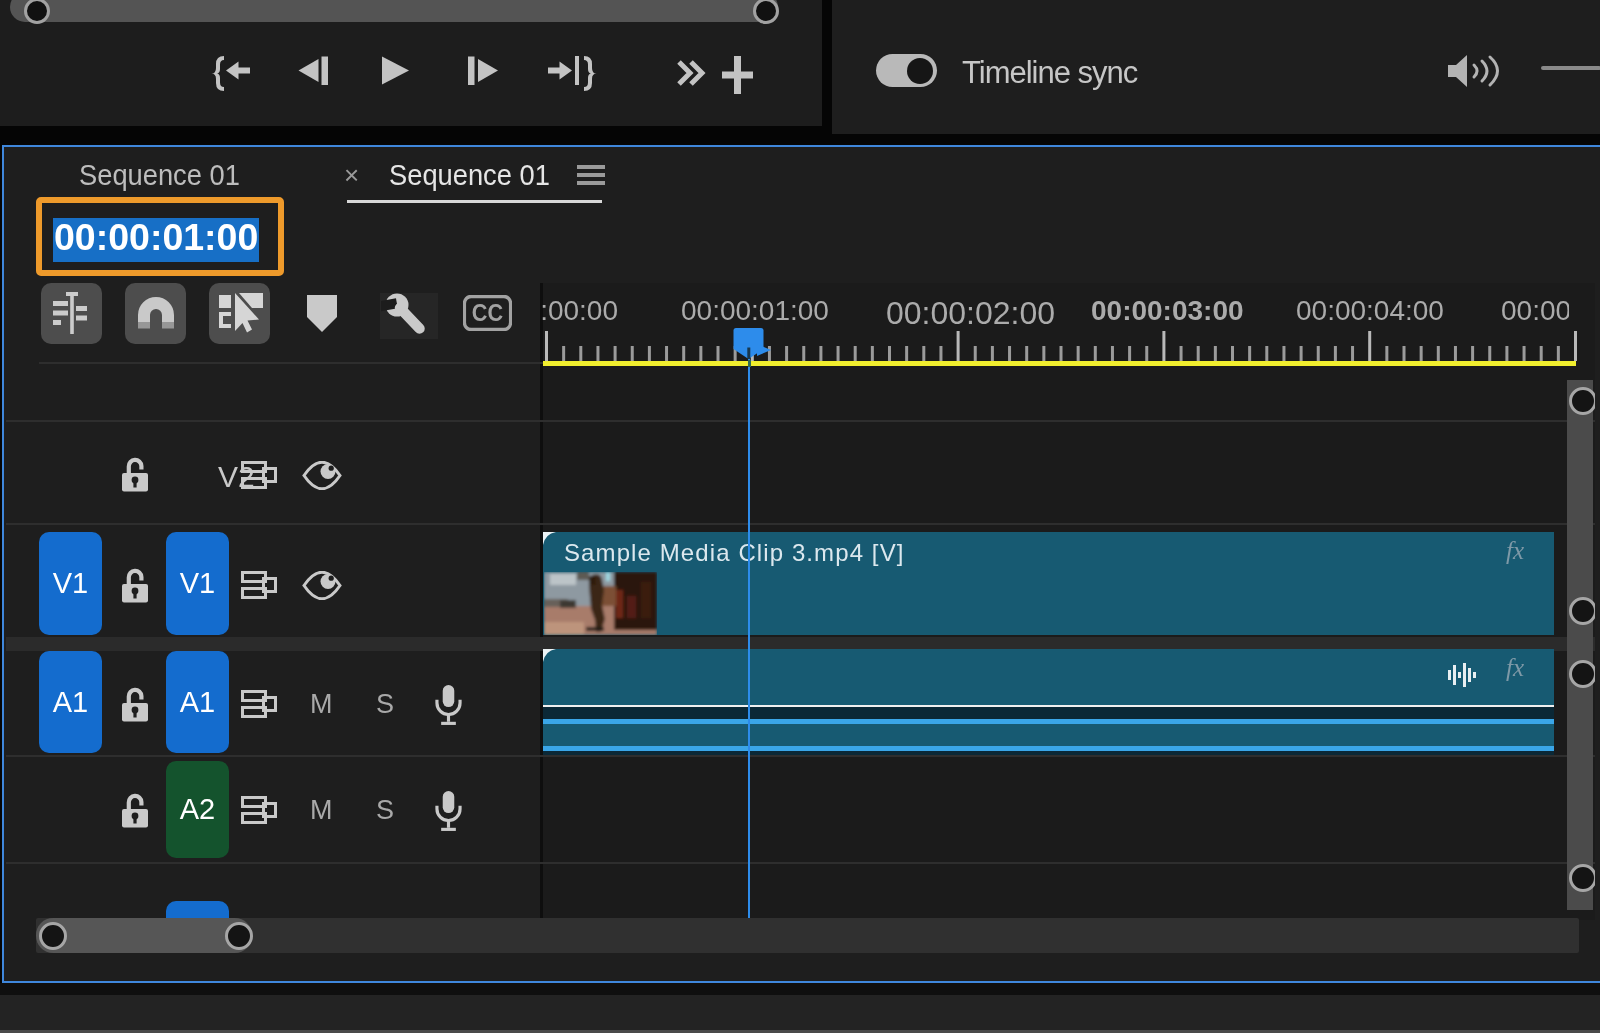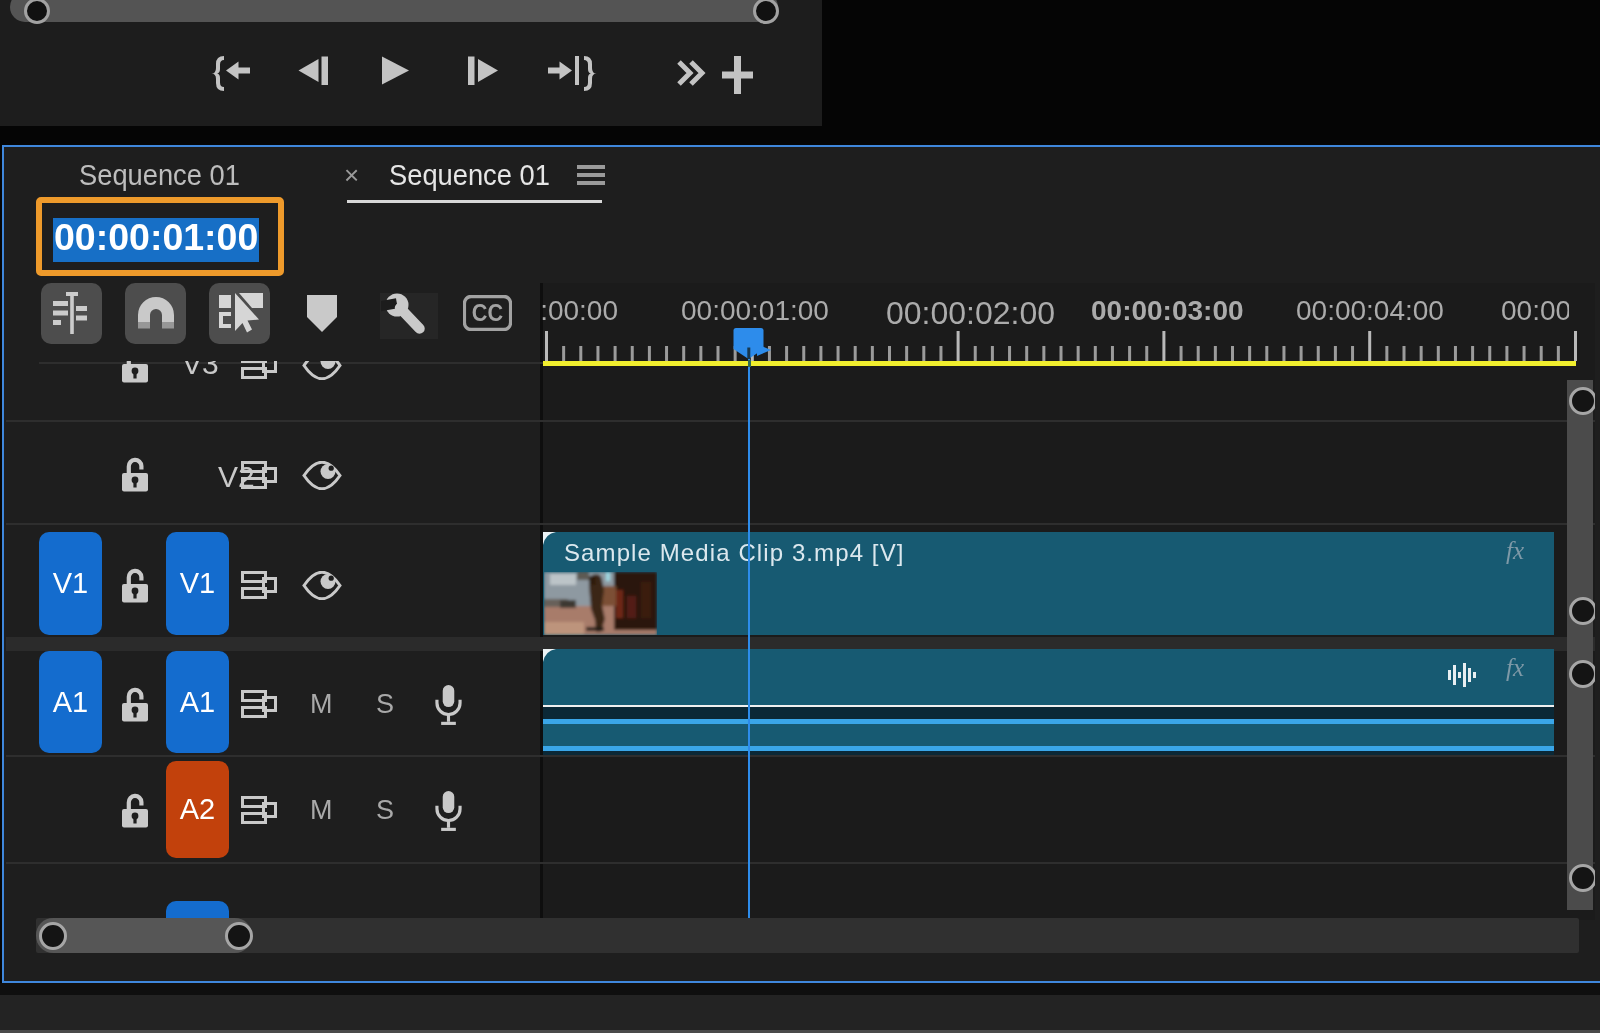--- a/index.html
+++ b/index.html
@@ -50,20 +50,32 @@
         <path d="M15 10 L26 21 L15 32"></path>
       </g>
 
       <g fill="#c3c3c3" transform="translate(518,0)">
         <rect x="11" y="4" width="7" height="38"></rect>
         <rect x="-1" y="19.5" width="31" height="7"></rect>
       </g>
     </svg>
   </div>
 
+  <div class="abs" style="left:832px;top:0;width:768px;height:134px;background:#1e1e1e;">
+
+    <div class="abs" style="left:44px;top:54px;width:61px;height:33px;background:#b9b9b9;border-radius:17px;"></div>
+    <div class="abs" style="left:75px;top:58px;width:26px;height:26px;background:#161616;border-radius:50%;"></div>
+    <div class="abs" style="left:130px;top:55px;font-size:31px;letter-spacing:-1px;color:#c6c6c6;">Timeline sync</div>
+
+    <svg class="abs" style="left:614px;top:52px;" width="62" height="38" viewBox="0 0 62 38">
+      <path d="M2 13 h8 l11 -10 v32 l-11 -10 h-8 z" fill="#b3b3b3"></path>
+      <path d="M28 13 q6 6 0 12 M36 9 q10 10 0 20 M44 5 q15 13.5 0 28" stroke="#b3b3b3" stroke-width="3" fill="none" stroke-linecap="round"></path>
+    </svg>
+    <div class="abs" style="left:709px;top:66px;width:60px;height:4px;background:#8a8a8a;border-radius:2px;"></div>
+  </div>
 
   <div class="abs" style="left:822px;top:0;width:10px;height:134px;background:#050505;"></div>
   <div class="abs" style="left:0;top:126px;width:832px;height:19px;background:#050505;"></div>
   <div class="abs" style="left:832px;top:134px;width:768px;height:11px;background:#050505;"></div>
 
   <div class="abs" id="tlpanel" style="left:2px;top:145px;width:1600px;height:838px;background:#1e1e1e;border:2.5px solid #3f87dc;border-right:none;box-sizing:border-box;overflow:hidden;">
    <div class="abs" style="left:0;top:0;width:1591px;height:833px;overflow:hidden;">
 
     <div class="abs" style="left:75px;top:11px;font-size:30px;color:#bdbdbd;transform:scaleX(0.91);transform-origin:0 0;">Sequence 01</div>
     <div class="abs" style="left:340px;top:13px;font-size:26px;color:#9a9a9a;">×</div>
@@ -214,42 +226,20 @@
     <div class="abs" style="left:2px;top:273px;width:1589px;height:2px;background:#2e2e2e;"></div>
 
     <div class="abs" style="left:2px;top:376px;width:1589px;height:2px;background:#2e2e2e;"></div>
 
     <div class="abs" style="left:2px;top:490px;width:1589px;height:14px;background:#2b2b2b;"></div>
 
     <div class="abs" style="left:2px;top:608px;width:1589px;height:2px;background:#2e2e2e;"></div>
 
     <div class="abs" style="left:2px;top:715px;width:1589px;height:2px;background:#2e2e2e;"></div>
 
-    <div class="abs" style="left:0;top:214px;width:537px;height:58px;overflow:hidden;">
-
-      <svg class="abs" style="left:115px;top:-16px;" width="32" height="40" viewBox="0 0 32 40">
-        <path d="M9.8 19.5 V12.5 A6.3 6.3 0 0 1 22.4 12 V15.5" fill="none" stroke="#c9c9c9" stroke-width="4.2"></path>
-        <rect x="3" y="19" width="26" height="18.5" rx="2" fill="#c9c9c9"></rect>
-        <circle cx="16" cy="26" r="3.4" fill="#1e1e1e"></circle>
-        <rect x="14.4" y="27" width="3.2" height="6.5" fill="#1e1e1e"></rect>
-      </svg>
-      <div class="abs" style="left:178px;top:-14px;font-size:30px;color:#c9c9c9;">V3</div>
-      <svg class="abs" style="left:237px;top:-10px;" width="36" height="28" viewBox="0 0 36 28">
-        <g fill="none" stroke="#c9c9c9" stroke-width="3">
-          <rect x="1.5" y="1.5" width="23" height="9"></rect>
-          <rect x="1.5" y="17.5" width="23" height="9"></rect>
-          <rect x="22.5" y="7.5" width="12" height="13"></rect>
-        </g>
-      </svg>
-      <svg class="abs" style="left:298px;top:-10px;" width="40" height="29" viewBox="0 0 40 29">
-        <path d="M2 14.5 Q20 -12 38 14.5 Q20 41 2 14.5 Z" fill="none" stroke="#c9c9c9" stroke-width="3"></path>
-        <circle cx="26" cy="10.5" r="7.5" fill="#c9c9c9"></circle>
-        <circle cx="29.2" cy="7.2" r="2.6" fill="#1e1e1e"></circle>
-      </svg>
-    </div>
 
     <svg class="abs" style="left:115px;top:307px;" width="32" height="40" viewBox="0 0 32 40">
       <path d="M9.8 19.5 V12.5 A6.3 6.3 0 0 1 22.4 12 V15.5" fill="none" stroke="#c9c9c9" stroke-width="4.2"></path>
       <rect x="3" y="19" width="26" height="18.5" rx="2" fill="#c9c9c9"></rect>
       <circle cx="16" cy="26" r="3.4" fill="#1e1e1e"></circle>
       <rect x="14.4" y="27" width="3.2" height="6.5" fill="#1e1e1e"></rect>
     </svg>
     <div class="abs" style="left:174px;top:313px;font-size:30px;color:#c9c9c9;margin-left:40px;">V2</div>
     <svg class="abs" style="left:237px;top:314px;" width="36" height="28" viewBox="0 0 36 28">
       <g fill="none" stroke="#c9c9c9" stroke-width="3">
@@ -308,21 +298,21 @@
       <rect x="13.5" y="29" width="3" height="7" fill="#c9c9c9"></rect>
       <rect x="8" y="36" width="14" height="3" fill="#c9c9c9"></rect>
     </svg>
 
     <svg class="abs" style="left:115px;top:643px;" width="32" height="40" viewBox="0 0 32 40">
       <path d="M9.8 19.5 V12.5 A6.3 6.3 0 0 1 22.4 12 V15.5" fill="none" stroke="#c9c9c9" stroke-width="4.2"></path>
       <rect x="3" y="19" width="26" height="18.5" rx="2" fill="#c9c9c9"></rect>
       <circle cx="16" cy="26" r="3.4" fill="#1e1e1e"></circle>
       <rect x="14.4" y="27" width="3.2" height="6.5" fill="#1e1e1e"></rect>
     </svg>
-    <div class="abs" style="left:162px;top:614px;width:63px;height:97px;background:#c2410c;border-radius:10px;color:#fff;font-size:29px;display:flex;align-items:center;justify-content:center;">A2</div>
+    <div class="abs" style="left:162px;top:614px;width:63px;height:97px;background:#14532d;border-radius:10px;color:#fff;font-size:29px;display:flex;align-items:center;justify-content:center;">A2</div>
     <svg class="abs" style="left:237px;top:649px;" width="36" height="28" viewBox="0 0 36 28">
       <g fill="none" stroke="#c9c9c9" stroke-width="3">
         <rect x="1.5" y="1.5" width="23" height="9"></rect>
         <rect x="1.5" y="17.5" width="23" height="9"></rect>
         <rect x="22.5" y="7.5" width="12" height="13"></rect>
       </g>
     </svg>
     <div class="abs" style="left:306px;top:648px;font-size:27px;color:#a9a9a9;">M</div>
     <div class="abs" style="left:372px;top:648px;font-size:27px;color:#a9a9a9;">S</div>
     <svg class="abs" style="left:428px;top:643px;" width="33" height="42" viewBox="0 0 30 40">

